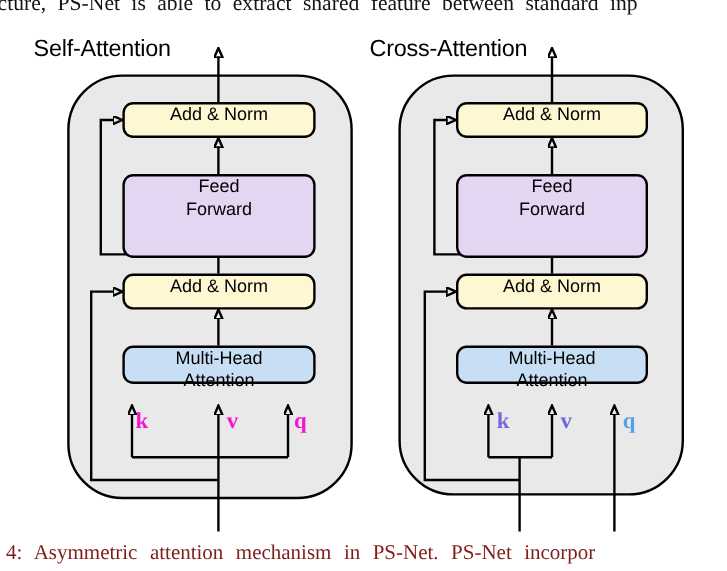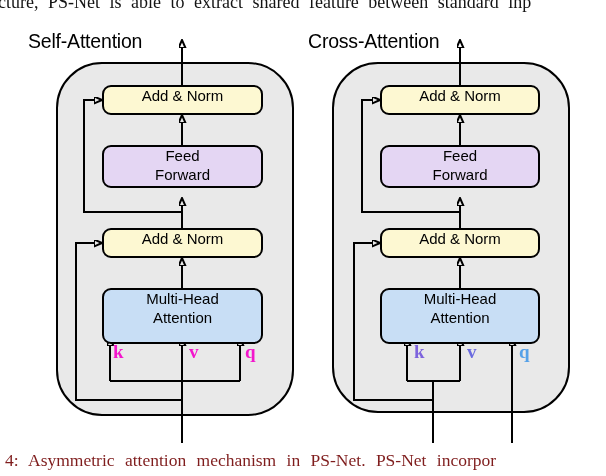--- a/index.html
+++ b/index.html
@@ -54,23 +54,23 @@
     z-index:3;
     text-align:center;
   }
   .addnorm { background:var(--add_norm_fill); }
   .ff      { background:var(--feed_forward_fill); }
   .mha     { background:var(--attention_fill); }
 
   .self-x  { left:102px; width:161px; }
   .cross-x { left:380px; width:160px; }
   .row-an1 { top:85px;  height:30px; }
-  .row-ff  { top:145px; height:43px; }
+  .row-ff  { top:145px; height:70px; }
   .row-an2 { top:228px; height:30px; }
-  .row-mha { top:288px; height:56px; }
+  .row-mha { top:288px; height:32px; }
 
   
   .blk-title {
     position:absolute; top:30px;
     font-size:19.5px; font-weight:normal; letter-spacing:-0.2px;
     z-index:3;
   }
   #self-title  { left:28px; }
   #cross-title { left:308px; }
 

